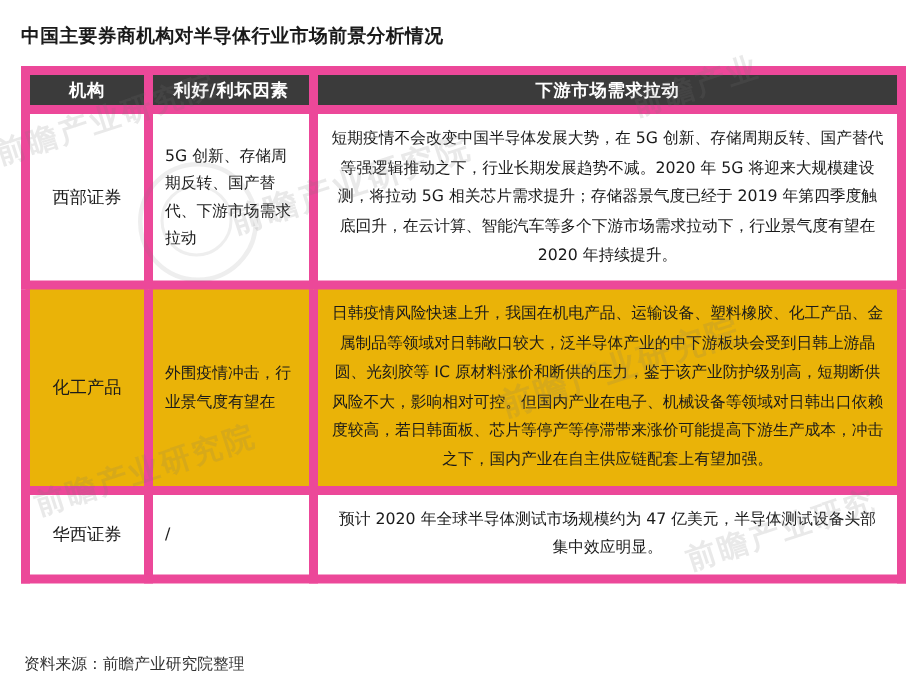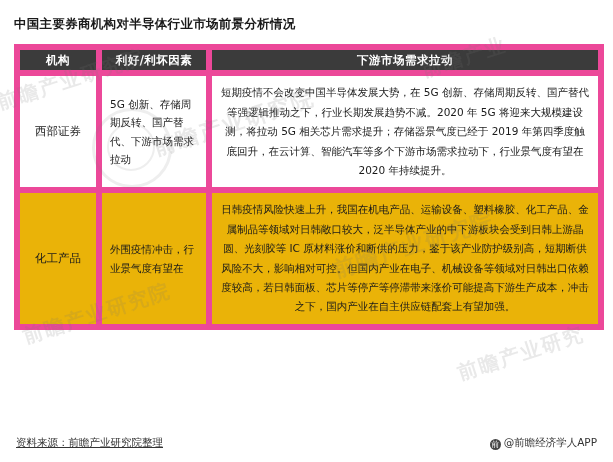--- a/index.html
+++ b/index.html
@@ -76,21 +76,20 @@
   }
   .row-a td { background: #ffffff; }
   .row-b td { background: #eab308; }
 
   .source {
     position: absolute;
     left: 16px;
     bottom: 12px;
     font-size: 10.5px;
     color: #333;
-    text-decoration: underline;
   }
   .credit {
     position: absolute;
     right: 16px;
     bottom: 12px;
     font-size: 10.5px;
     color: #333;
   }
   .credit .mark {
     display: inline-block;
@@ -177,19 +176,23 @@
       <tr class="row-a">
         <td class="org">西部证券</td>
         <td class="factor">5G 创新、存储周期反转、国产替代、下游市场需求拉动</td>
         <td class="view">短期疫情不会改变中国半导体发展大势，在 5G 创新、存储周期反转、国产替代等强逻辑推动之下，行业长期发展趋势不减。2020 年 5G 将迎来大规模建设测，将拉动 5G 相关芯片需求提升；存储器景气度已经于 2019 年第四季度触底回升，在云计算、智能汽车等多个下游市场需求拉动下，行业景气度有望在 2020 年持续提升。</td>
       </tr>
       <tr class="row-b">
         <td class="org">化工产品</td>
         <td class="factor">外围疫情冲击，行业景气度有望在</td>
         <td class="view">日韩疫情风险快速上升，我国在机电产品、运输设备、塑料橡胶、化工产品、金属制品等领域对日韩敞口较大，泛半导体产业的中下游板块会受到日韩上游晶圆、光刻胶等 IC 原材料涨价和断供的压力，鉴于该产业防护级别高，短期断供风险不大，影响相对可控。但国内产业在电子、机械设备等领域对日韩出口依赖度较高，若日韩面板、芯片等停产等停滞带来涨价可能提高下游生产成本，冲击之下，国内产业在自主供应链配套上有望加强。</td>
       </tr>
+      <tr class="row-a">
+        <td class="org">华西证券</td>
+        <td class="factor">/</td>
+        <td class="view">预计 2020 年全球半导体测试市场规模约为 47 亿美元，半导体测试设备头部集中效应明显。</td>
+      </tr>
     </tbody>
   </table>
 
   <div class="source">资料来源：前瞻产业研究院整理</div>
-  <div class="credit"><span class="mark">前</span><span>@前瞻经济学人APP</span></div>
 
 </div>
 
 </body></html>

